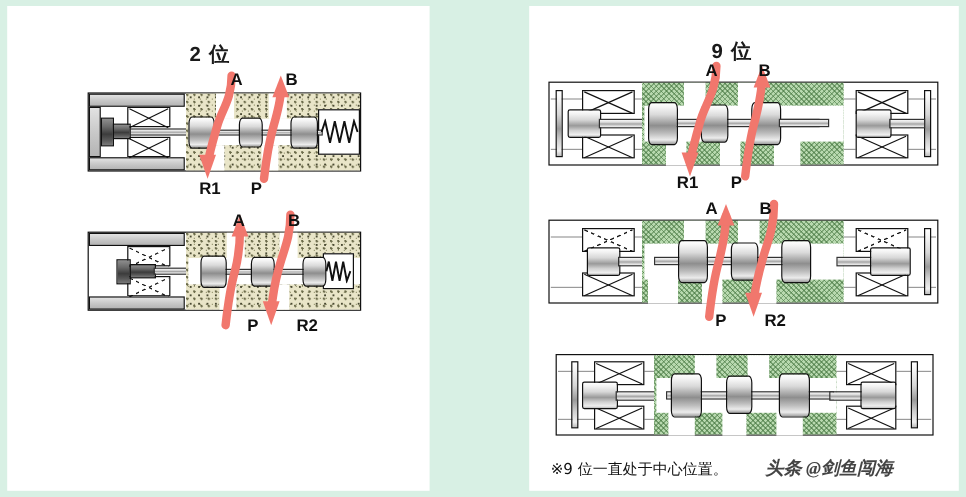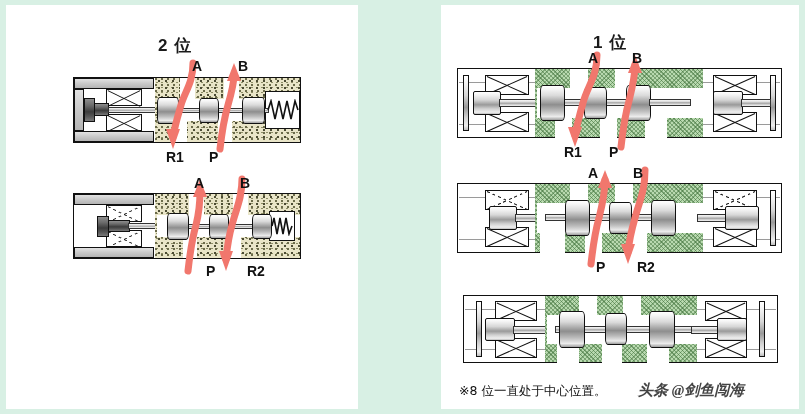--- a/index.html
+++ b/index.html
@@ -225,21 +225,21 @@
     </div>
 
     <div class="plabel" style="left:188px;top:170px;">A</div>
     <div class="plabel" style="left:234px;top:170px;">B</div>
     <div class="plabel" style="left:200px;top:258px;">P</div>
     <div class="plabel" style="left:241px;top:258px;">R2</div>
   </div>
 
   <div class="panel" id="panel-right">
 
-    <div class="title" style="left:152px;top:26px;">1 位</div>
+    <div class="title" style="left:152px;top:26px;">9 位</div>
 
     <div class="valve" id="r1" style="left:16px;top:63px;width:325px;height:70px;">
 
       <div class="whitebox" style="left:0;top:0;width:325px;height:70px;"></div>
 
       <div class="thinline" style="left:2px;top:14px;width:321px;"></div>
       <div class="thinline" style="left:2px;top:56px;width:321px;"></div>
 
       <div class="coil" style="left:28px;top:7px;width:44px;height:20px;--a:24deg;"></div>
       <div class="coil" style="left:28px;top:44px;width:44px;height:20px;--a:24deg;"></div>
@@ -364,17 +364,17 @@
       <div class="land" style="left:142px;top:18px;width:22px;height:32px;"></div>
       <div class="land" style="left:186px;top:16px;width:26px;height:37px;"></div>
 
       <div class="coil" style="left:242px;top:6px;width:42px;height:20px;--a:24deg;"></div>
       <div class="coil" style="left:242px;top:43px;width:42px;height:20px;--a:24deg;"></div>
       <div class="rod" style="left:228px;top:31px;width:30px;height:8px;"></div>
       <div class="metal-h" style="left:254px;top:23px;width:30px;height:23px;border-radius:2px;"></div>
       <div class="metal-h" style="left:296px;top:6px;width:6px;height:56px;"></div>
     </div>
 
-    <div class="note" style="left:18px;top:378px;">※8 位一直处于中心位置。</div>
+    <div class="note" style="left:18px;top:378px;">※9 位一直处于中心位置。</div>
     <div class="watermark" style="left:197px;top:376px;">头条 @剑鱼闯海</div>
   </div>
 
 </div>
 
 </body></html>

